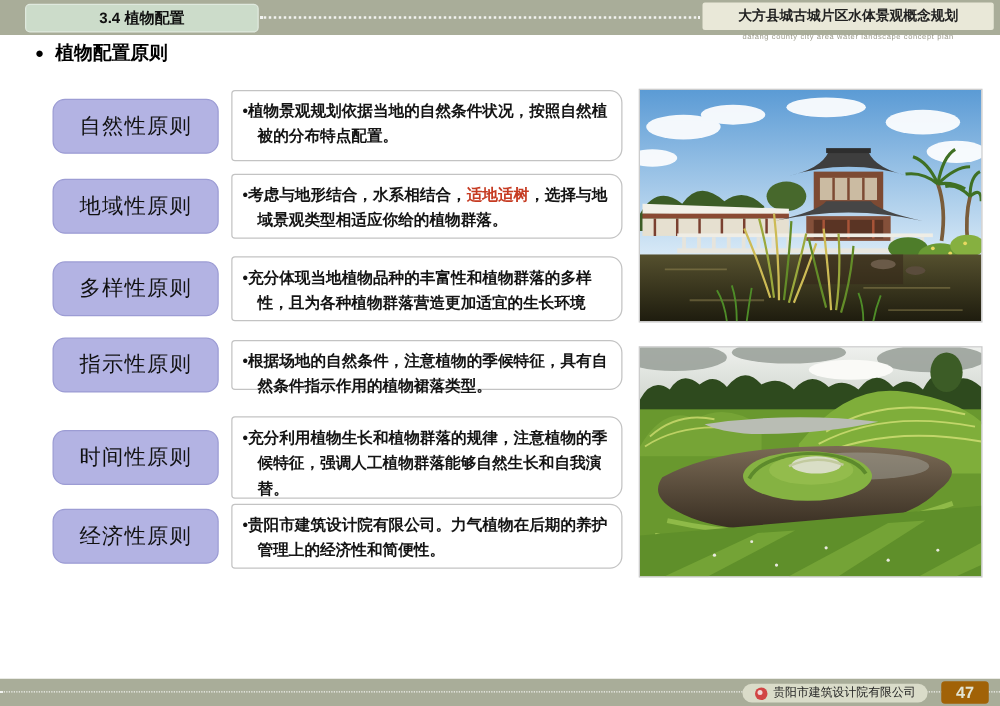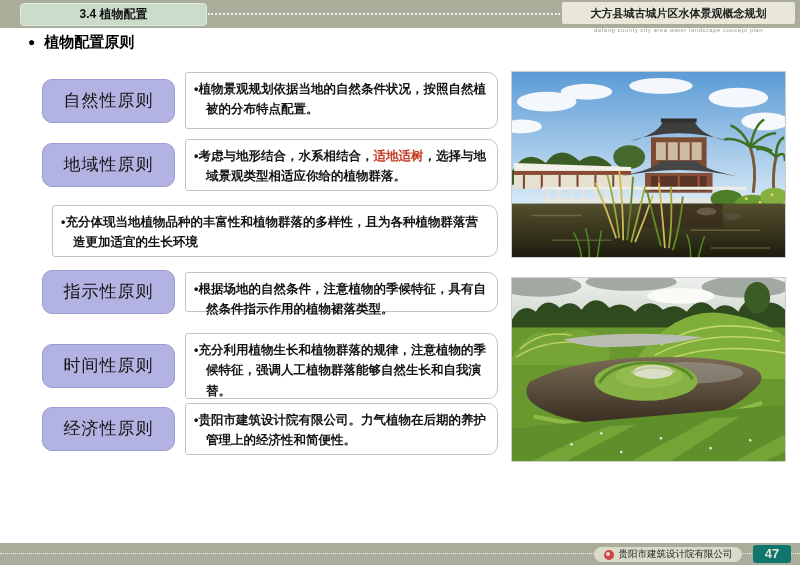--- a/index.html
+++ b/index.html
@@ -45,21 +45,21 @@
 
   
   .footer-bar { position:absolute; left:0; top:543px; width:800px; height:22px; background:#a9ad99; }
   .footer-dotline { position:absolute; left:0; top:10px; width:100%; border-top:1px dotted rgba(255,255,255,.85); }
   .company-box { position:absolute; left:594px; top:4px; height:15px; width:148px; background:#dadcc9;
                  border-radius:8px; display:flex; align-items:center; justify-content:center; gap:5px; }
   .company-logo { width:10px; height:10px; border-radius:50%; background:#d14545; position:relative; flex:0 0 10px; }
   .company-logo::after { content:""; position:absolute; left:2px; top:2px; width:4px; height:4px;
                          border-radius:50%; background:#f2d9d9; }
   .company-name { font-size:9.5px; color:#222; white-space:nowrap; }
-  .page-num-box { position:absolute; left:753px; top:2px; width:38px; height:18px; background:#0f766e;
+  .page-num-box { position:absolute; left:753px; top:2px; width:38px; height:18px; background:#a16207;
                   border-radius:3px; color:#e2e4d3; font-size:13px; font-weight:bold; text-align:center; line-height:18px; }
 </style>
 </head>
 <body>
 
 <div class="slide">
 
   <div class="header-bar">
     <div class="header-dotline"></div>
     <div class="section-tab">3.4 植物配置</div>
@@ -77,20 +77,21 @@
   </div>
 
   <div class="row r2">
     <div class="p-label">地域性原则</div>
     <div class="p-box">
       <p class="p-text"><span>•</span><span>考虑与地形结合，水系相结合，</span><span class="red">适地适树</span><span>，选择与地域景观类型相适应你给的植物群落。</span></p>
     </div>
   </div>
 
   <div class="row r3">
+    <div class="p-label">多样性原则</div>
     <div class="p-box">
       <p class="p-text"><span>•</span><span>充分体现当地植物品种的丰富性和植物群落的多样性，且为各种植物群落营造更加适宜的生长环境</span><span class="red"></span><span></span></p>
     </div>
   </div>
 
   <div class="row r4">
     <div class="p-label">指示性原则</div>
     <div class="p-box">
       <p class="p-text"><span>•</span><span>根据场地的自然条件，注意植物的季候特征，具有自然条件指示作用的植物裙落类型。</span><span class="red"></span><span></span></p>
     </div>

